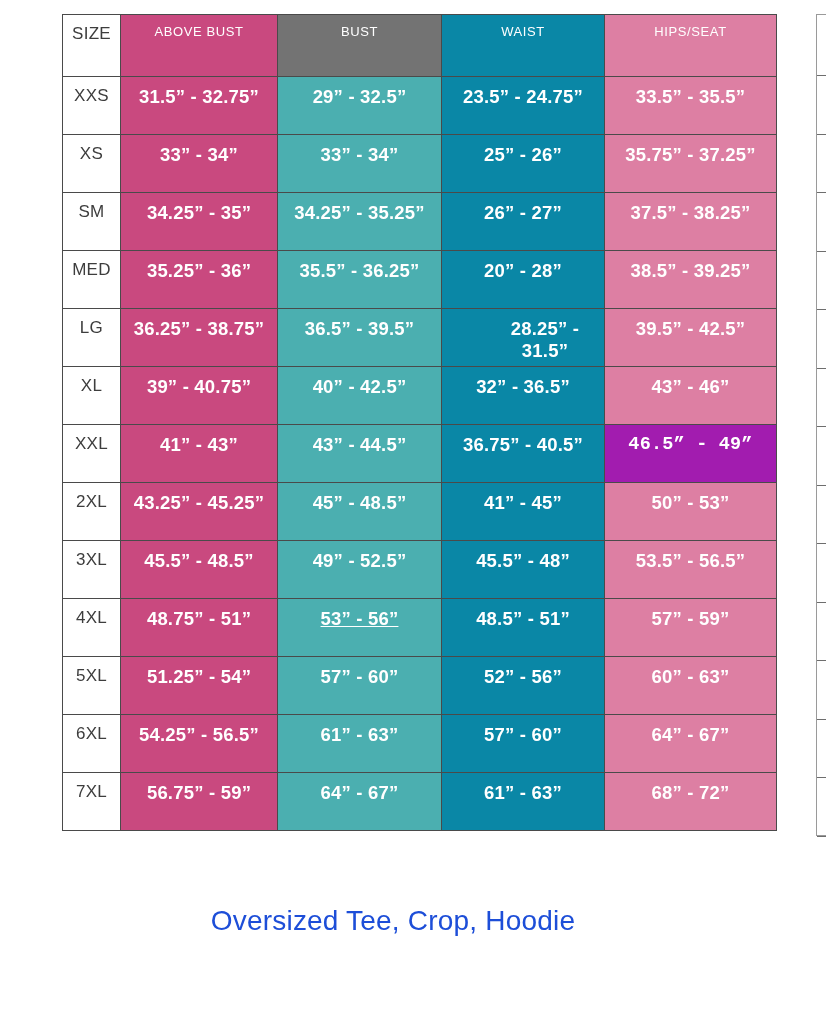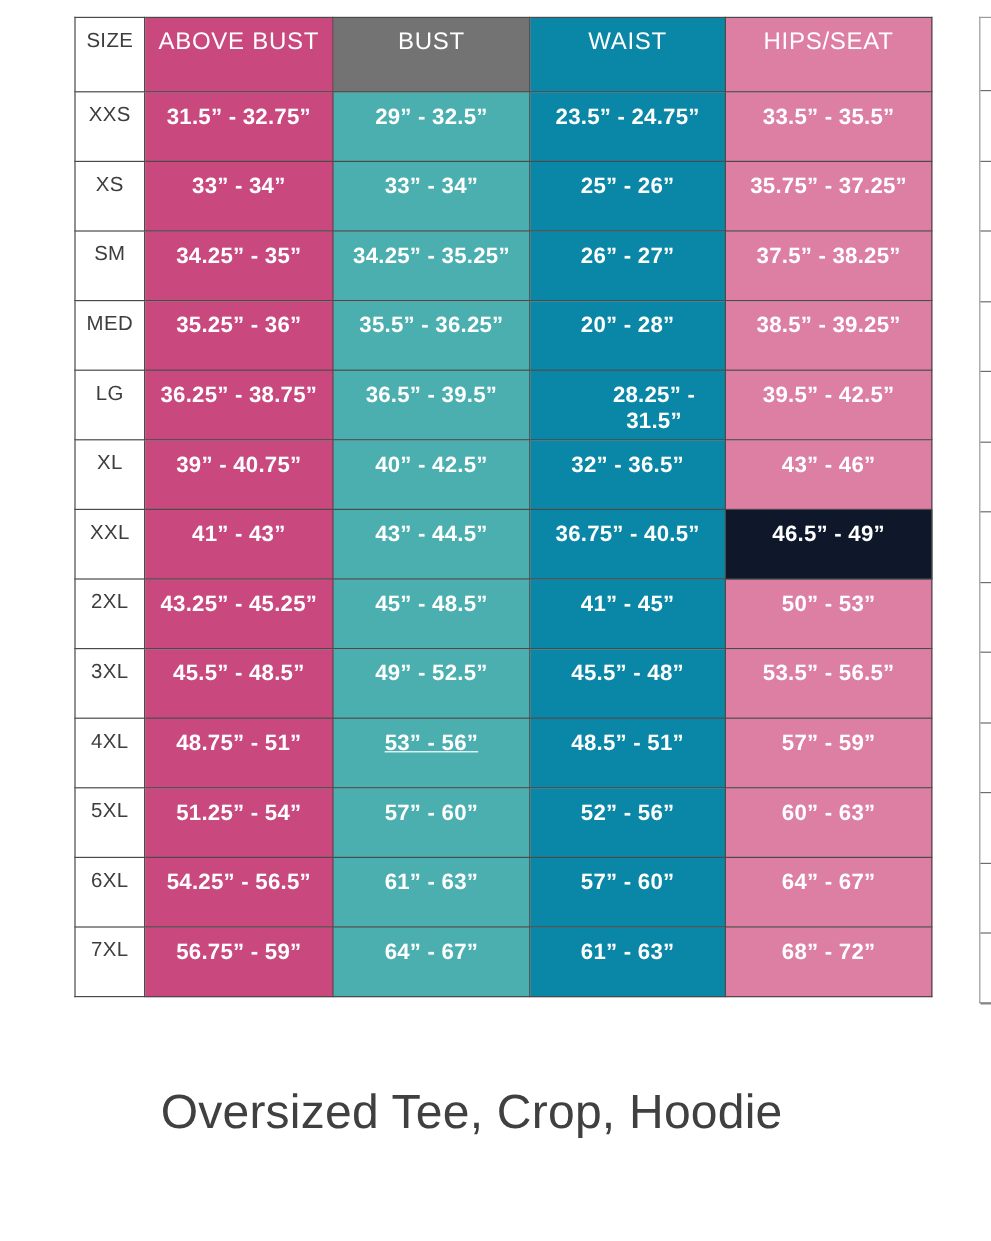--- a/index.html
+++ b/index.html
@@ -49,21 +49,21 @@
   tr.header-row td.size-head {
     background: #ffffff;
     color: #3d3d3d;
     font-size: 17px;
     font-weight: 400;
     letter-spacing: 0.3px;
     padding-top: 9px;
   }
   tr.header-row td.col-head {
     color: #ffffff;
-    font-size: 20px;
+    font-size: 13px;
     font-weight: 400;
     letter-spacing: 0.6px;
     padding-top: 9px;
   }
 
   
   tr.data-row td { height: 58px; }
   tr.data-row td.size-cell {
     background: #ffffff;
     color: #3d3d3d;
@@ -82,23 +82,23 @@
 
   
 
   
   #chart-caption {
     position: absolute;
     left: 0;
     top: 905px;
     width: 786px;
     text-align: center;
-    font-size: 40px;
-    font-weight: 400;
-    color: #404040;
+    font-size: 28px;
+    font-weight: 400;
+    color: #1d4ed8;
     letter-spacing: 0.2px;
   }
 
   
   #adjacent-chart-sliver {
     position: absolute;
     left: 816px;
     top: 14px;
     width: 10px;
     height: 822px;
@@ -176,21 +176,21 @@
           <td class="value-cell" style="background: rgb(201, 73, 127);">39” - 40.75”</td>
           <td class="value-cell" style="background: rgb(75, 175, 176);">40” - 42.5”</td>
           <td class="value-cell" style="background: rgb(10, 135, 166);">32” - 36.5”</td>
           <td class="value-cell" style="background: rgb(221, 127, 163); margin-top: 28px;">43” - 46”</td>
         </tr>
         <tr class="data-row">
           <td class="size-cell">XXL</td>
           <td class="value-cell" style="background: rgb(201, 73, 127);">41” - 43”</td>
           <td class="value-cell" style="background: rgb(75, 175, 176);">43” - 44.5”</td>
           <td class="value-cell" style="background: rgb(10, 135, 166);">36.75” - 40.5”</td>
-          <td class="value-cell" style="background: #0f172a;">46.5” - 49”</td>
+          <td class="value-cell" style="background: #a21caf; font-family: Liberation Mono, monospace;">46.5” - 49”</td>
         </tr>
         <tr class="data-row">
           <td class="size-cell">2XL</td>
           <td class="value-cell" style="background: rgb(201, 73, 127);">43.25” - 45.25”</td>
           <td class="value-cell" style="background: rgb(75, 175, 176);">45” - 48.5”</td>
           <td class="value-cell" style="background: rgb(10, 135, 166);">41” - 45”</td>
           <td class="value-cell" style="background: rgb(221, 127, 163);">50” - 53”</td>
         </tr>
         <tr class="data-row">
           <td class="size-cell">3XL</td>

